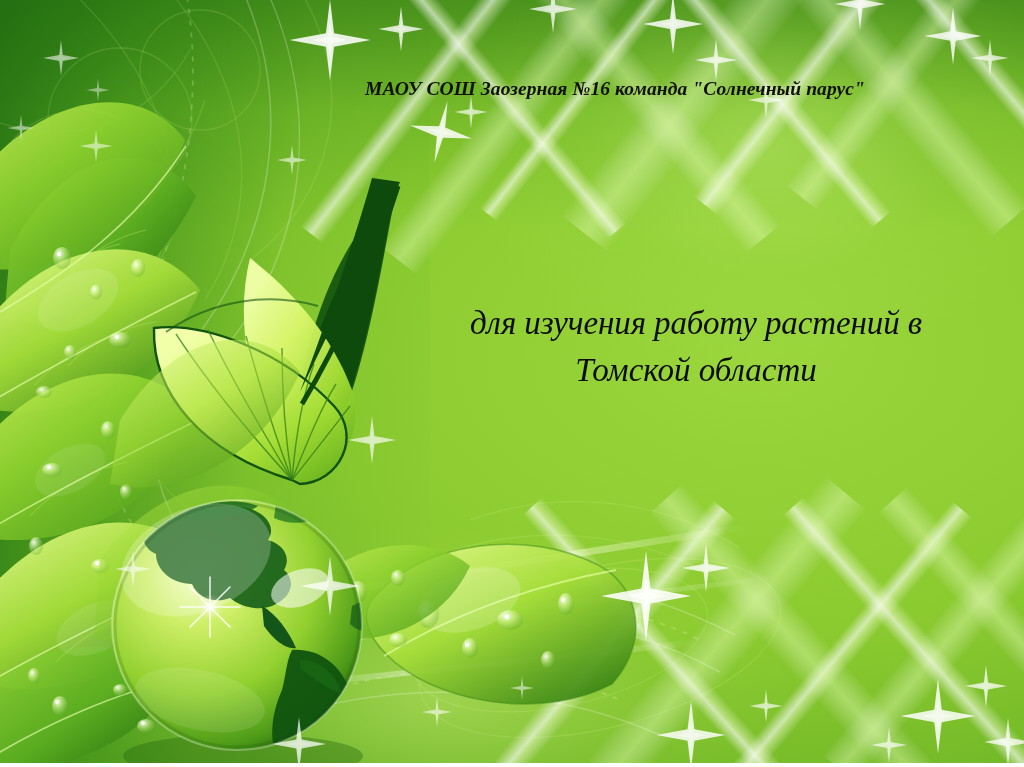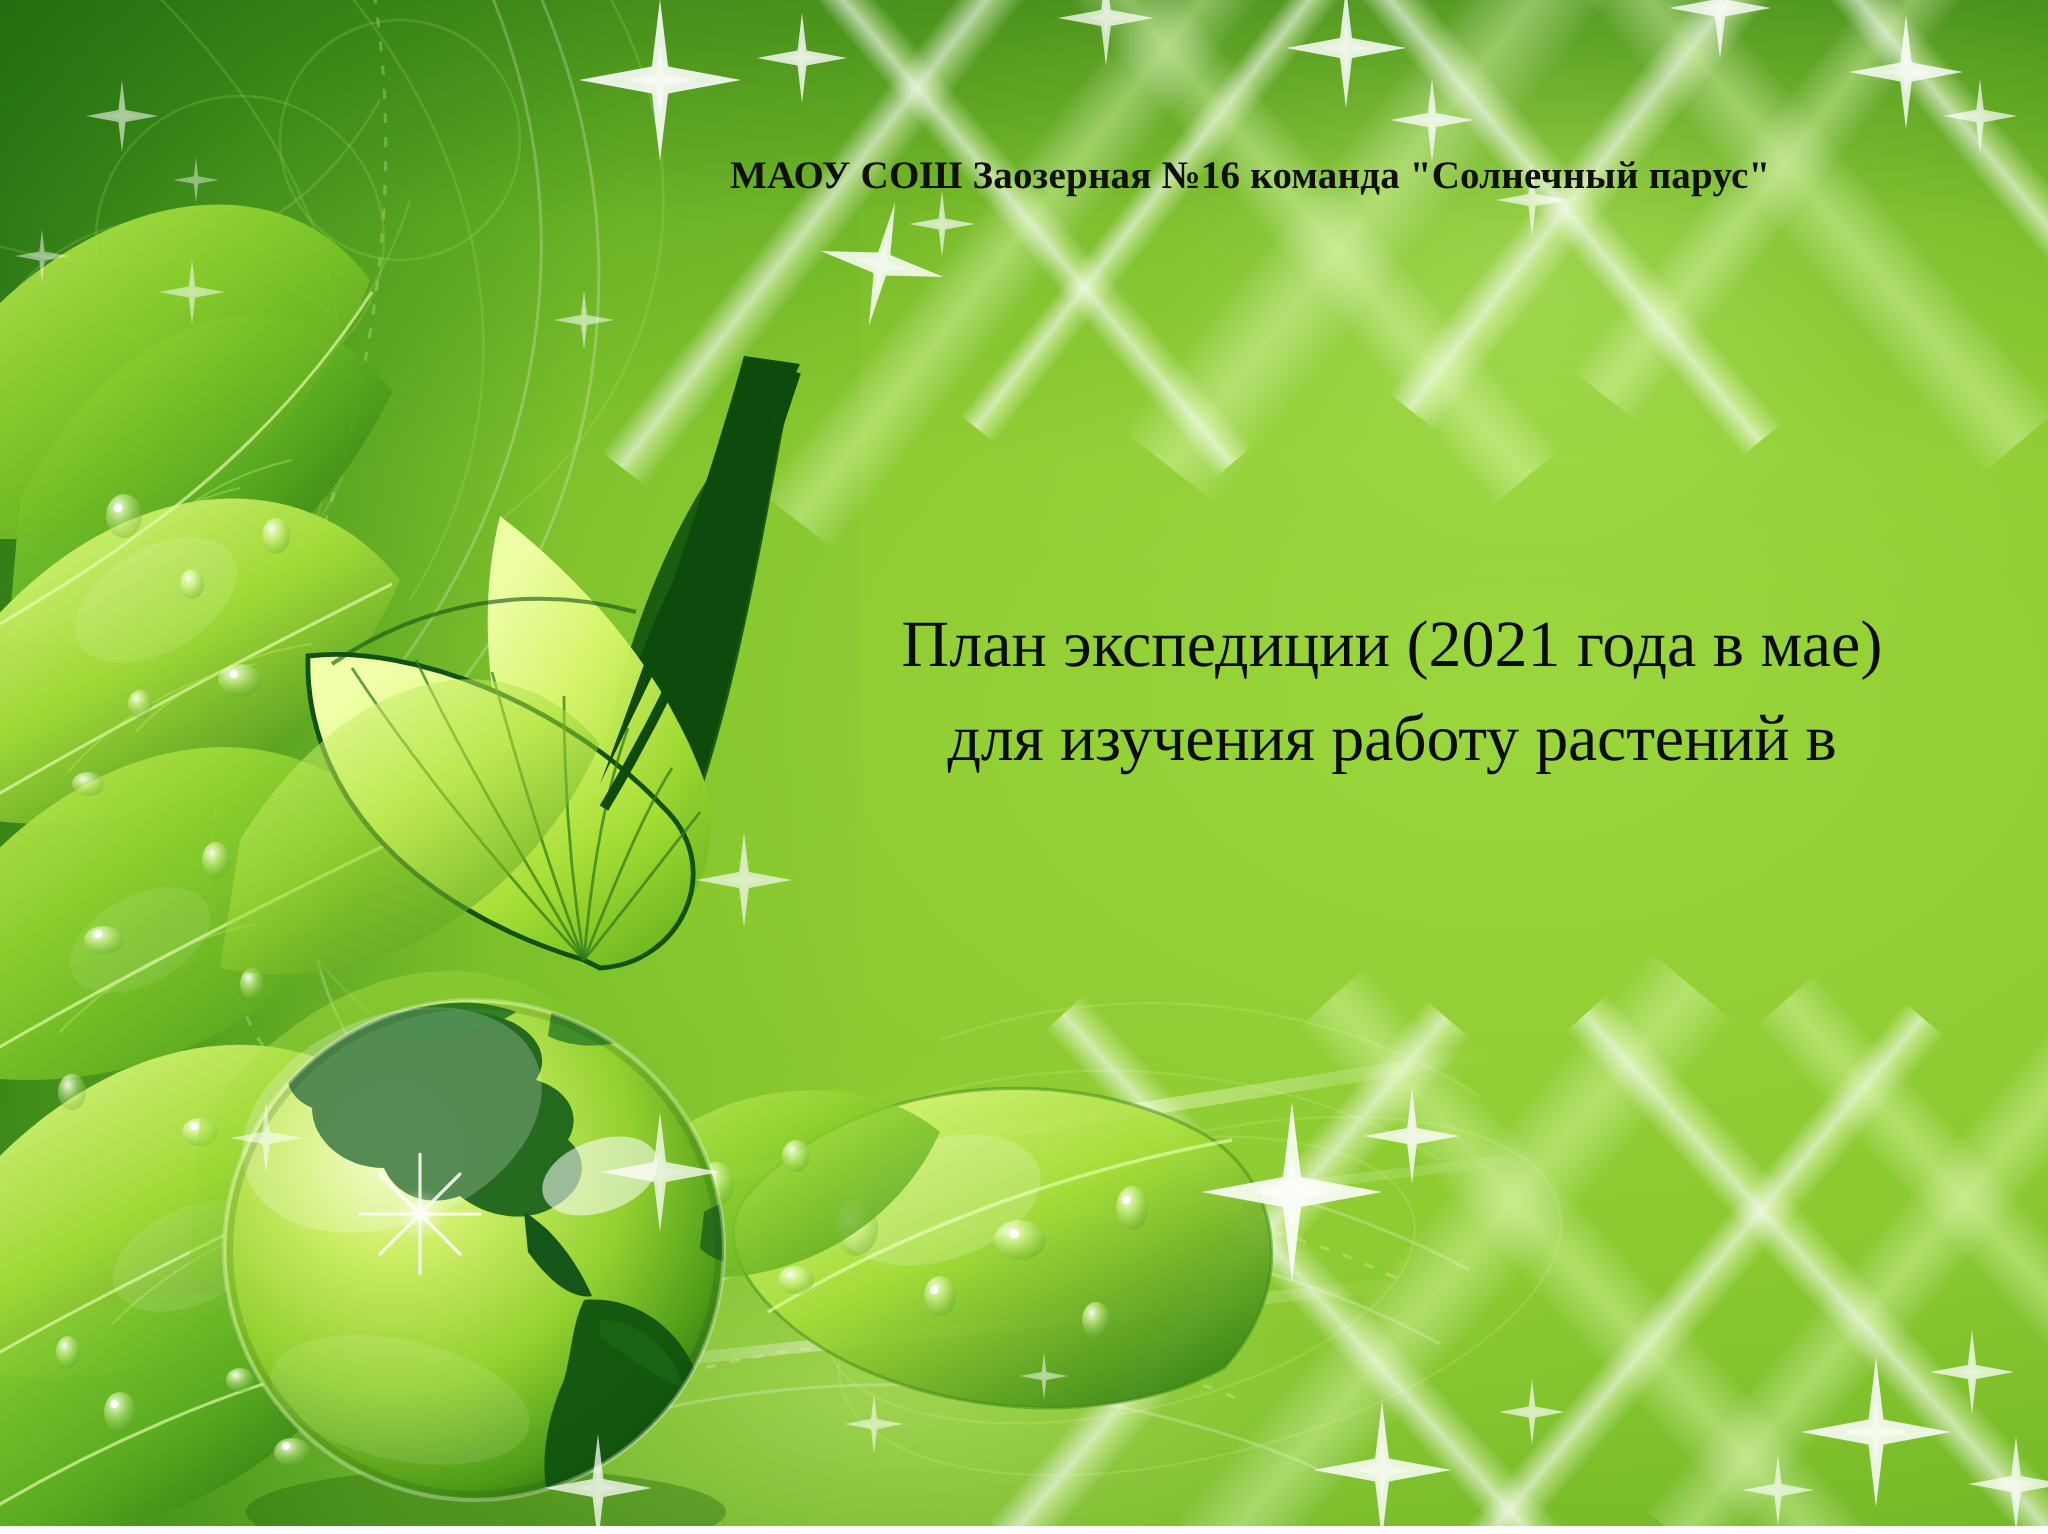--- a/index.html
+++ b/index.html
@@ -4,20 +4,21 @@
 <style>
   html,body{margin:0;padding:0;background:#ffffff;}
   body{font-family:"Liberation Serif", serif;}
 
   #slide{
     position:relative;
     width:1024px;height:767px;
     overflow:hidden;
     background:#f97316;
     isolation:isolate;
+    font-style:italic;
   }
 
   
   .bg-base{
     position:absolute;inset:0;
     background:
       radial-gradient(115% 95% at 74% 46%, #9ad63c 0%, #8ccb30 38%, #72b828 62%, #4f9c1e 84%, #3d8a18 100%),
       linear-gradient(105deg,#2f7d14 0%,#52a01c 18%,#74bb27 40%,#8ecc33 62%,#97d238 100%);
     background-blend-mode:normal, normal;
   }
@@ -426,19 +427,19 @@
     <use href="#spark" transform="translate(1008,742) scale(0.8)" opacity="0.8"></use>
 
     <use href="#spark" transform="translate(299,744) scale(0.9)" opacity="0.8"></use>
     <use href="#spark" transform="translate(437,712) scale(0.5)" opacity="0.6"></use>
     <use href="#spark" transform="translate(522,688) scale(0.4)" opacity="0.55"></use>
   </svg>
 
   <div class="header-line">МАОУ СОШ Заозерная №16 команда "Солнечный парус"</div>
 
   <div class="title-block">
-    <span class="tl l1">План экспедиции (2021 года в мае)</span>
     <span class="tl l2">для изучения работу растений в</span>
+    <span class="tl l3">Томской области</span>
   </div>
 
 
   <div class="bottom-white"></div>
 </div>
 
 </body></html>

